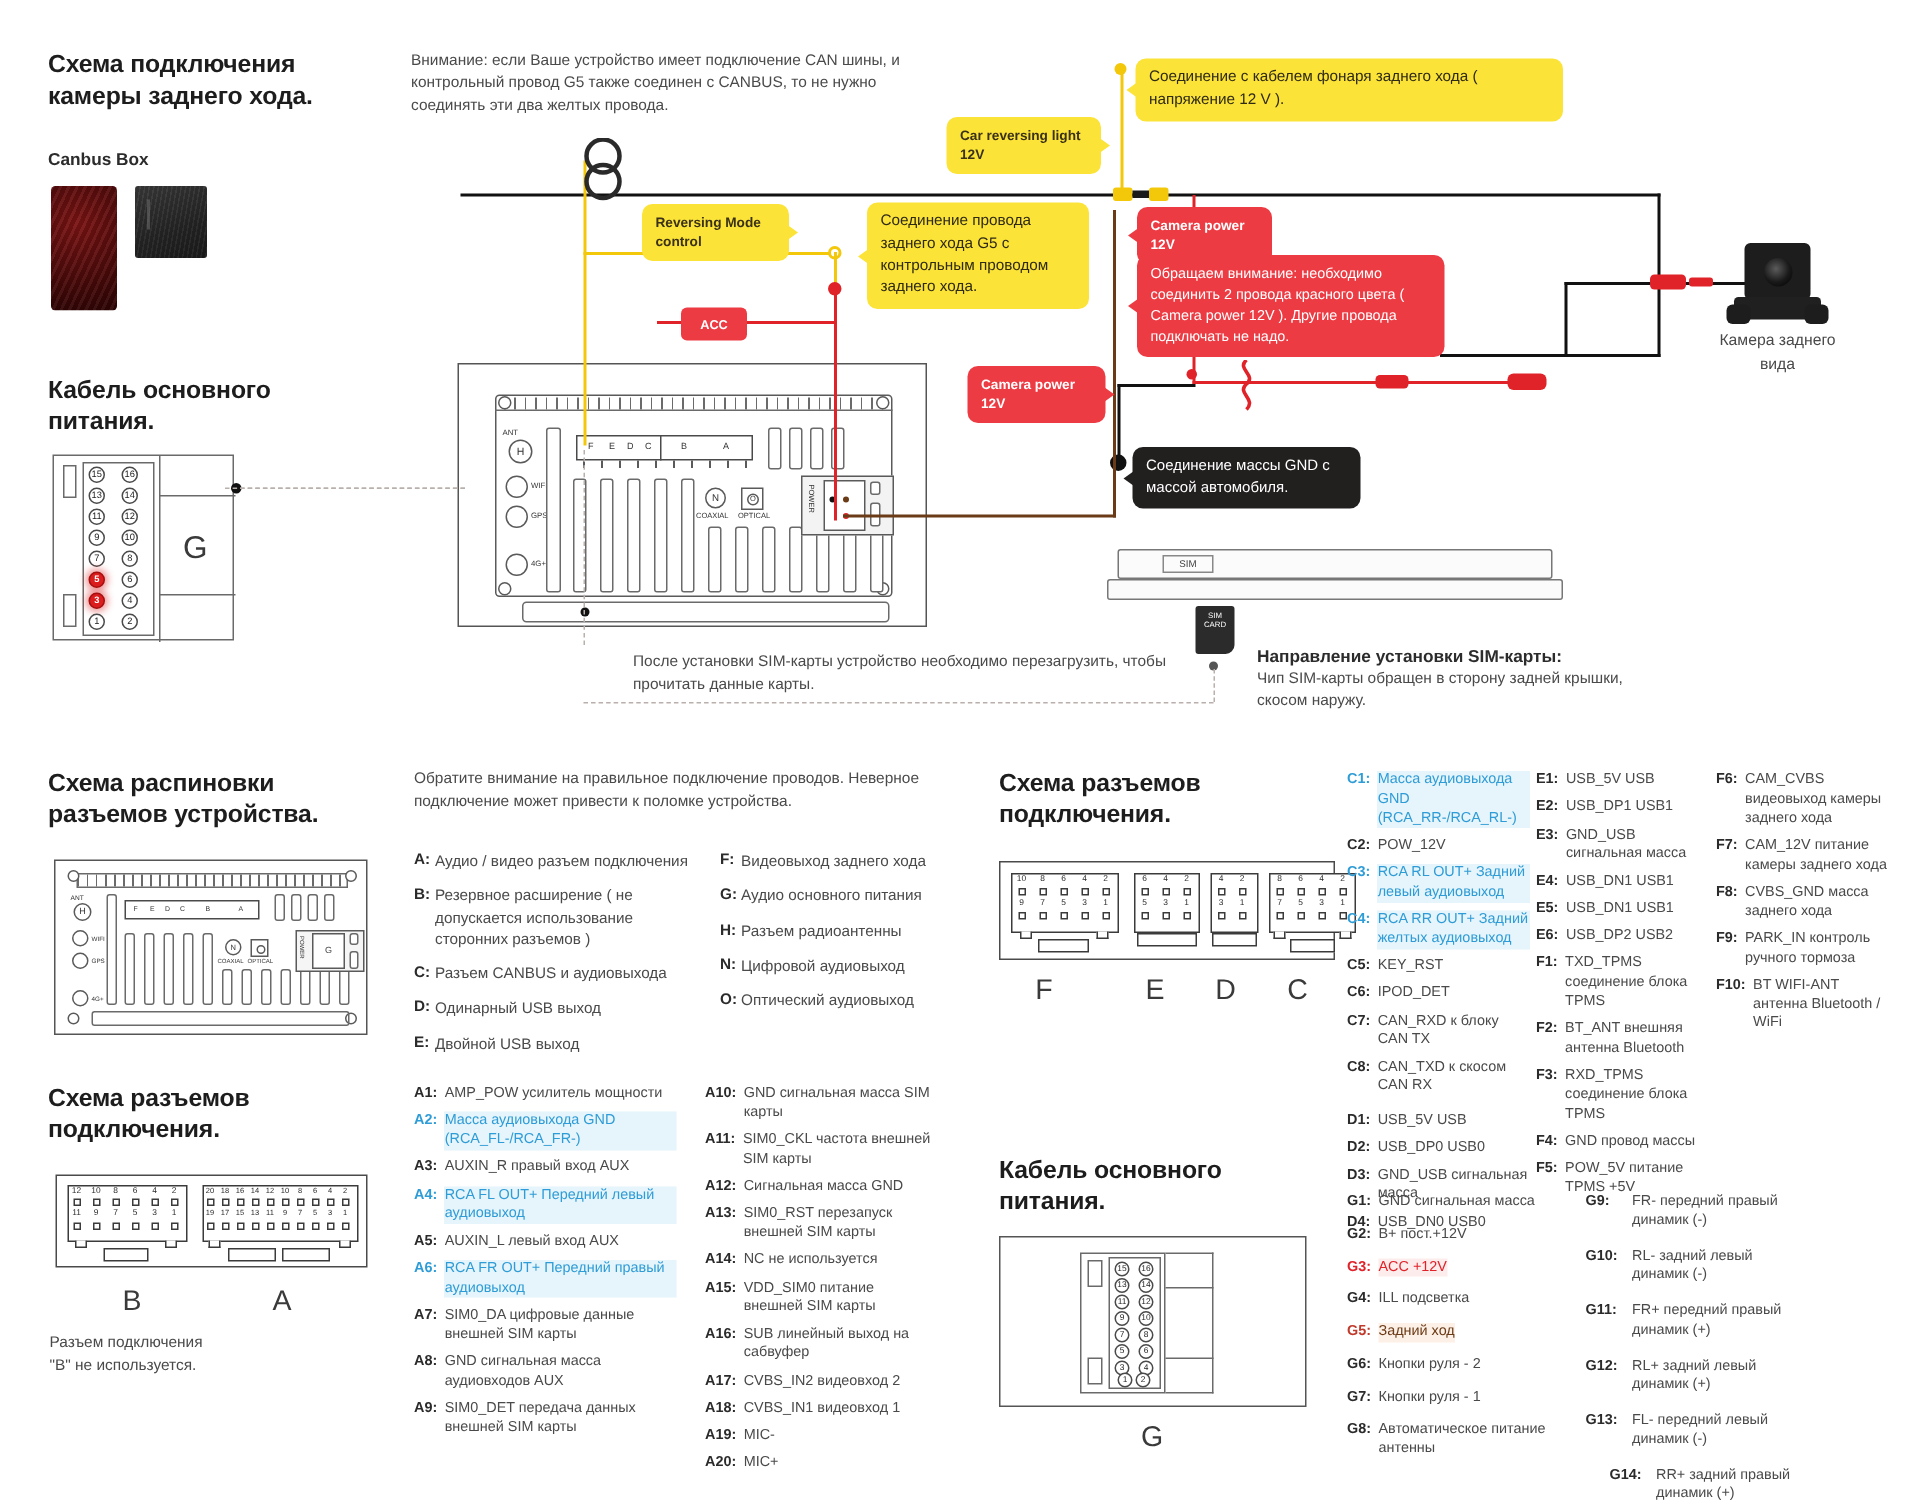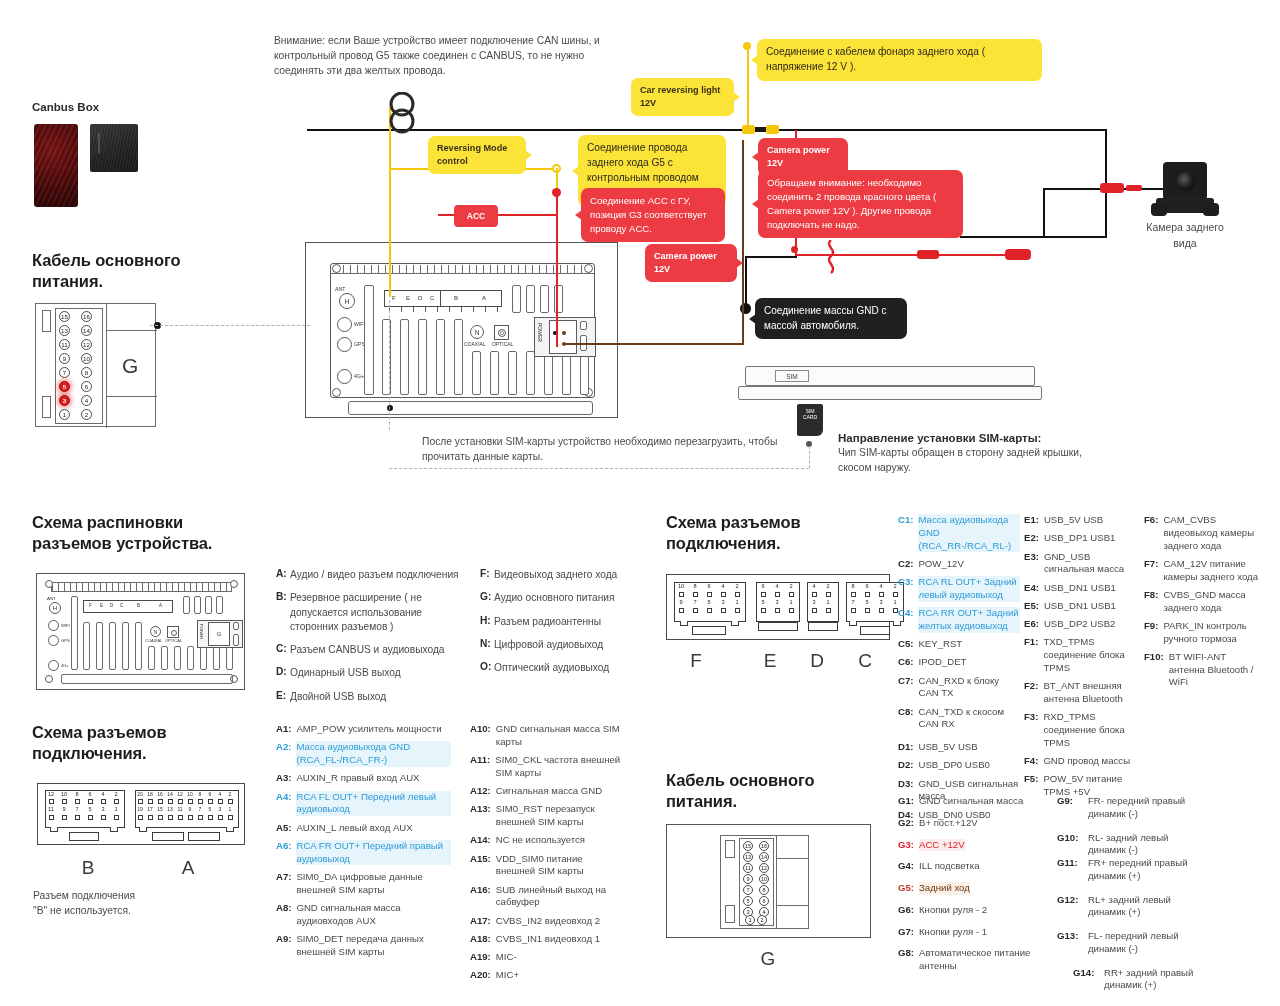--- a/index.html
+++ b/index.html
@@ -133,20 +133,22 @@
   .abc-list { position:absolute; }
   .abc-row { display:flex; margin-bottom:9px; }
   .abc-key { flex:0 0 14px; font-size:10.2px; font-weight:bold; color:#2b2b2b; }
   .abc-val { font-size:10.2px; line-height:1.4; color:#4a4a4a; }
 </style>
 </head>
 <body>
 
 <div class="page">
 
+  <div class="h-title" style="left:32px; top:33px; width:230px; white-space:pre-line;">Схема подключения
+камеры заднего хода.</div>
 
   <div class="small-head" style="left:32px; top:101px;">Canbus Box</div>
 
   <div class="cb-red" style="left:34px; top:124px; width:44px; height:83px;"></div>
   <div class="cb-dark" style="left:90px; top:124px; width:48px; height:48px;"></div>
 
   <div class="body-txt" style="left:274px; top:34px; width:352px;">Внимание: если Ваше устройство имеет подключение CAN шины, и контрольный провод G5 также соединен с CANBUS, то не нужно соединять эти два желтых провода.</div>
 
   <div class="wire w-y" style="left:747px; top:45px; width:2px; height:85px;"></div>
   <div class="dot dot-y" style="left:743px; top:42px; width:8px; height:8px;"></div>
@@ -277,23 +279,20 @@
   </div>
 
   <div class="bubble bub-yellow bub-arrow-r" style="left:428px; top:136px; width:98px; color:#fbe338;">
     <span style="color:#3a3118;">Reversing Mode control</span>
   </div>
 
   <div class="bubble bub-yellow-lg bub-arrow-l" style="left:578px; top:135px; width:148px; color:#fbe338;">
     <span style="color:#2f2a16;">Соединение провода заднего хода G5 с контрольным проводом заднего хода.</span>
   </div>
 
-  <div class="bubble bub-red bub-arrow-l" style="left:581px; top:188px; width:144px; color:#ed3b43; font-weight:normal; font-size:9.6px;">
-    <span style="color:#fff;">Соединение ACC с ГУ, позиция G3 соответствует проводу ACC.</span>
-  </div>
 
   <div style="position:absolute; left:454px; top:205px; width:44px; height:22px; background:#ed3b43;
        border-radius:4px; color:#fff; font-size:8.5px; font-weight:bold; text-align:center; line-height:22px;">ACC</div>
 
   <div class="bubble bub-red bub-arrow-l" style="left:758px; top:138px; width:90px; color:#ed3b43;">
     <span style="color:#fff;">Camera power 12V</span>
   </div>
 
   <div class="bubble bub-red bub-arrow-l" style="left:758px; top:170px; width:205px; color:#ed3b43; font-weight:normal; font-size:9.6px;">
     <span style="color:#fff;">Обращаем внимание: необходимо соединить 2 провода красного цвета ( Camera power 12V ). Другие провода подключать не надо.</span>
@@ -423,20 +422,21 @@
     <div class="ticklabel" style="left:128px; top:64px; font-size:4px;">OPTICAL</div>
     <div style="position:absolute; left:160px; top:46px; width:46px; height:28px; border:1px solid #5a5a5a; background:#f5f5f5;"></div>
     <div class="ticklabel" style="left:162px; top:50px; font-size:4px; writing-mode:vertical-rl;">POWER</div>
     <div style="position:absolute; left:171px; top:48px; width:22px; height:24px; border:1px solid #5a5a5a; background:#fff;
          font-size:6px; text-align:center; line-height:23px; color:#444;">G</div>
     <div class="slot" style="left:196px; top:48px; width:6px; height:8px;"></div>
     <div class="slot" style="left:196px; top:60px; width:6px; height:12px;"></div>
     <div style="position:absolute; left:24px; top:100px; width:172px; height:10px; border:1px solid #6a6a6a; border-radius:2px;"></div>
   </div>
 
+  <div class="body-txt" style="left:276px; top:513px; width:348px;">Обратите внимание на правильное подключение проводов. Неверное подключение может привести к поломке устройства.</div>
 
   <div class="abc-list" style="left:276px; top:568px; width:190px;">
     <div class="abc-row">
       <div class="abc-key">A:</div>
       <div class="abc-val">Аудио / видео разъем подключения</div>
     </div>
     <div class="abc-row">
       <div class="abc-key">B:</div>
       <div class="abc-val">Резервное расширение ( не допускается использование сторонних разъемов )</div>
     </div>
@@ -926,21 +926,21 @@
         <div class="lkey">G8:</div>
         <div class="lval">Автоматическое питание антенны</div>
       </div>
   </div>
 
   <div class="legend" style="left:1057px; top:795px; width:150px;">
     <div class="lrow" style="margin-bottom:11px;">
         <div class="lkey" style="min-width:26px;">G9:</div>
         <div class="lval">FR- передний правый динамик (-)</div>
       </div>
-    <div class="lrow" style="margin-bottom:0;">
+    <div class="lrow" style="margin-bottom:11px;">
         <div class="lkey" style="min-width:26px;">G10:</div>
         <div class="lval">RL- задний левый динамик (-)</div>
       </div>
     <div class="lrow" style="margin-bottom:11px;">
         <div class="lkey" style="min-width:26px;">G11:</div>
         <div class="lval">FR+ передний правый динамик (+)</div>
       </div>
     <div class="lrow" style="margin-bottom:11px;">
         <div class="lkey" style="min-width:26px;">G12:</div>
         <div class="lval">RL+ задний левый динамик (+)</div>

